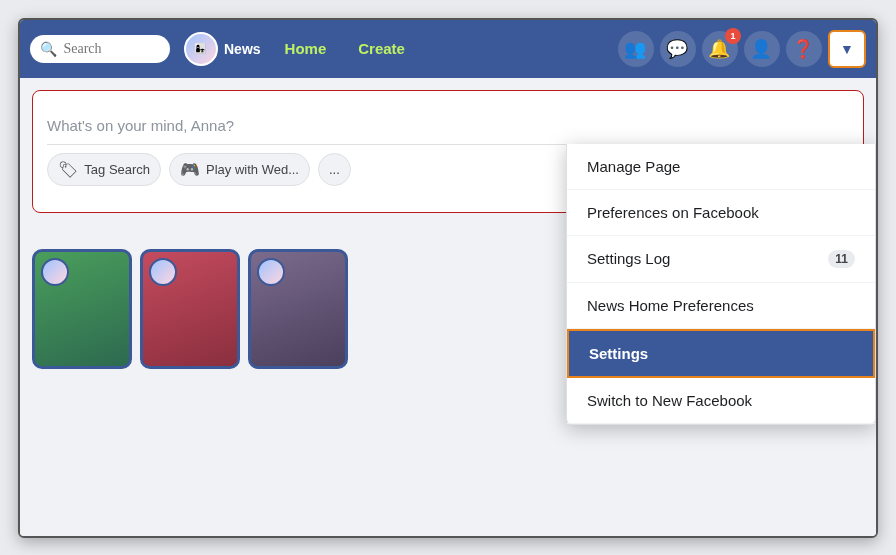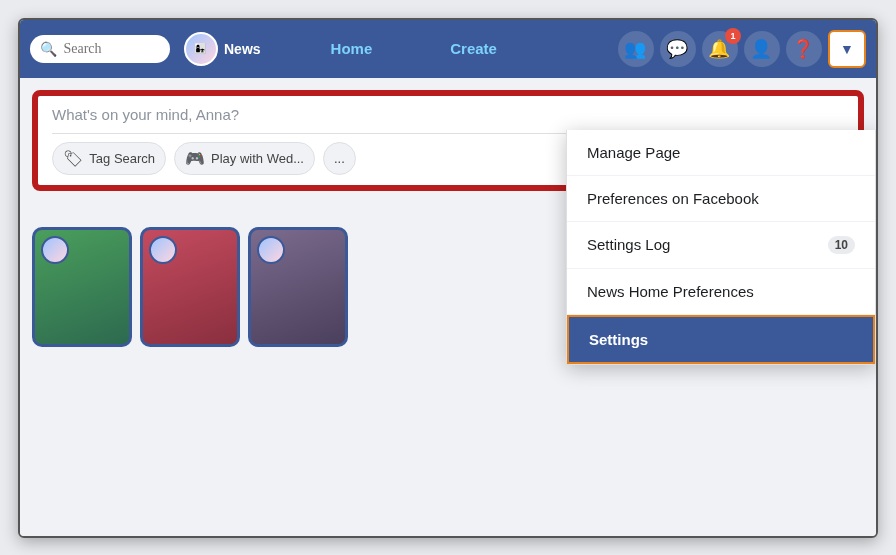--- a/index.html
+++ b/index.html
@@ -85,27 +85,26 @@
       border: 2px solid #fff;
       overflow: hidden;
       display: flex;
       align-items: center;
       justify-content: center;
       font-size: 10px;
       color: #555;
     }
 
     .nav-link {
-      color: #7dd3fc;
+      color: #bef264;
       font-weight: 600;
       font-size: 15px;
       text-decoration: none;
       padding: 6px 8px;
       border-radius: 4px;
-      margin-left: 46px;
     }
 
     .nav-icons {
       display: flex;
       align-items: center;
       gap: 6px;
       margin-left: auto;
     }
 
     .nav-icon-btn {
@@ -162,23 +161,23 @@
       flex: 1;
       background: #f0f2f5;
       padding: 12px;
       overflow: hidden;
     }
 
     
     .composer-bar {
       background: #fff;
       border-radius: 8px;
-      padding: 10px 14px;
+      padding: 26px 14px;
       margin-bottom: 10px;
-      border: 6px solid #b91c1c;
+      border: 1px solid #b91c1c;
     }
 
     .composer-text {
       color: #8d949e;
       font-size: 15px;
     }
 
     .composer-actions {
       display: flex;
       gap: 8px;
@@ -241,21 +240,21 @@
       border: 2.5px solid #3b5998;
       position: absolute;
       top: 6px;
       left: 6px;
       background: linear-gradient(135deg, #a0c4ff, #ffd6e0);
     }
 
     
     .dropdown-menu {
       position: absolute;
-      top: 52px;
+      top: 66px;
       right: 0;
       width: 310px;
       background: #fff;
       box-shadow: 0 4px 20px rgba(0,0,0,0.25);
       z-index: 100;
       border-radius: 0 0 6px 6px;
       border: 1px solid #dddfe2;
       border-top: none;
     }
 
@@ -367,23 +366,26 @@
 
     <div class="dropdown-menu">
       <div class="dropdown-item">
         <span>Manage Page</span>
       </div>
       <div class="dropdown-item">
         <span>Preferences on Facebook</span>
       </div>
       <div class="dropdown-item">
         <span>Settings Log</span>
-        <span class="activity-badge">10</span>
+        <span class="activity-badge">11</span>
       </div>
       <div class="dropdown-item">
         <span>News Home Preferences</span>
       </div>
       <div class="dropdown-item active">
         <span>Settings</span>
       </div>
+      <div class="dropdown-item">
+        <span>Switch to New Facebook</span>
+      </div>
     </div>
   </div>
 </div>
 
 </body></html>

